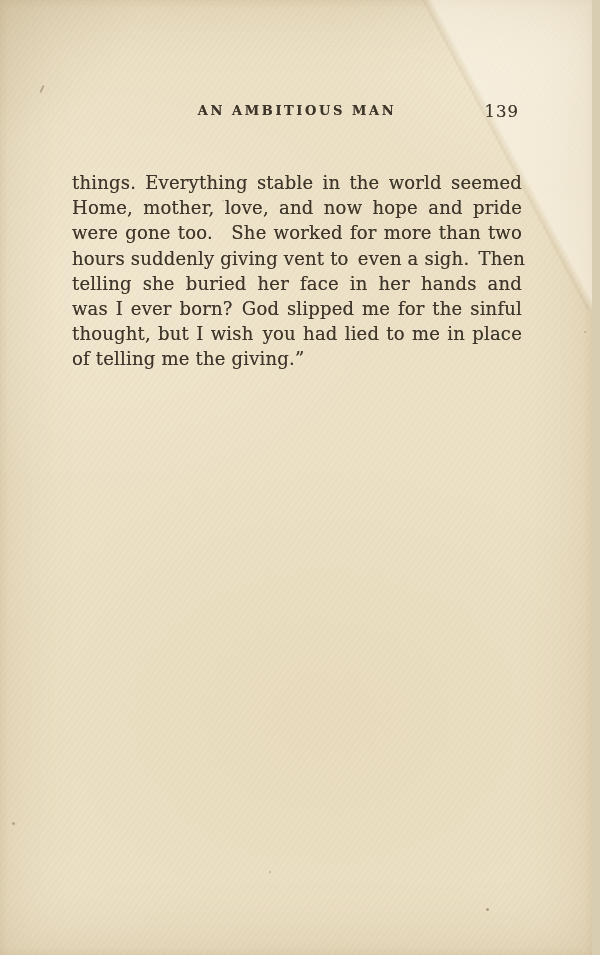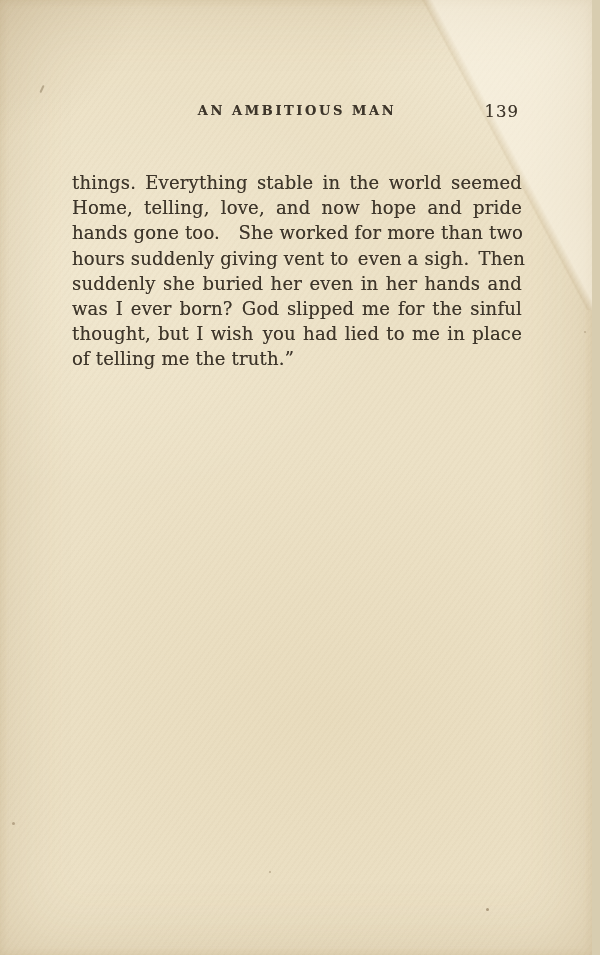--- a/index.html
+++ b/index.html
@@ -94,27 +94,27 @@
   <div class="fold-highlight"></div>
   <div class="corner-shade"></div>
 
   <div class="running-header">
     <span class="running-title">AN AMBITIOUS MAN</span>
     <span class="page-number">139</span>
   </div>
 
   <div class="body-text">
       <div class="text-line">things. Everything stable in the world seemed</div>
-      <div class="text-line">Home, telling, love, and now hope and pride</div>
-      <div class="text-line">hands gone too.  She worked for more than two</div>
+      <div class="text-line">Home, mother, love, and now hope and pride</div>
+      <div class="text-line">were gone too.  She worked for more than two</div>
       <div class="text-line">hours suddenly giving vent to even a sigh. Then</div>
-      <div class="text-line">suddenly she buried her even in her hands and</div>
+      <div class="text-line">telling she buried her face in her hands and</div>
       <div class="text-line">was I ever born? God slipped me for the sinful</div>
       <div class="text-line">thought, but I wish you had lied to me in place</div>
-      <div class="text-line">of telling me the truth.”</div>
+      <div class="text-line">of telling me the giving.”</div>
     </div>
 
   <div class="speck fiber" style="left:41px; top:85px; width:2px; height:8px; transform:rotate(25deg); background:rgba(100,80,50,0.35);"></div>
   <div class="speck" style="left:222px; top:200px; width:2px; height:2px; background:rgba(120,95,60,0.3);"></div>
   <div class="speck" style="left:584px; top:331px; width:2px; height:2px; background:rgba(110,85,55,0.3);"></div>
   <div class="speck" style="left:12px; top:822px; width:3px; height:3px; background:rgba(110,85,55,0.4);"></div>
   <div class="speck" style="left:269px; top:871px; width:2px; height:2px; background:rgba(110,85,55,0.35);"></div>
   <div class="speck" style="left:486px; top:908px; width:3px; height:3px; background:rgba(100,75,45,0.45);"></div>
 
 </div>

